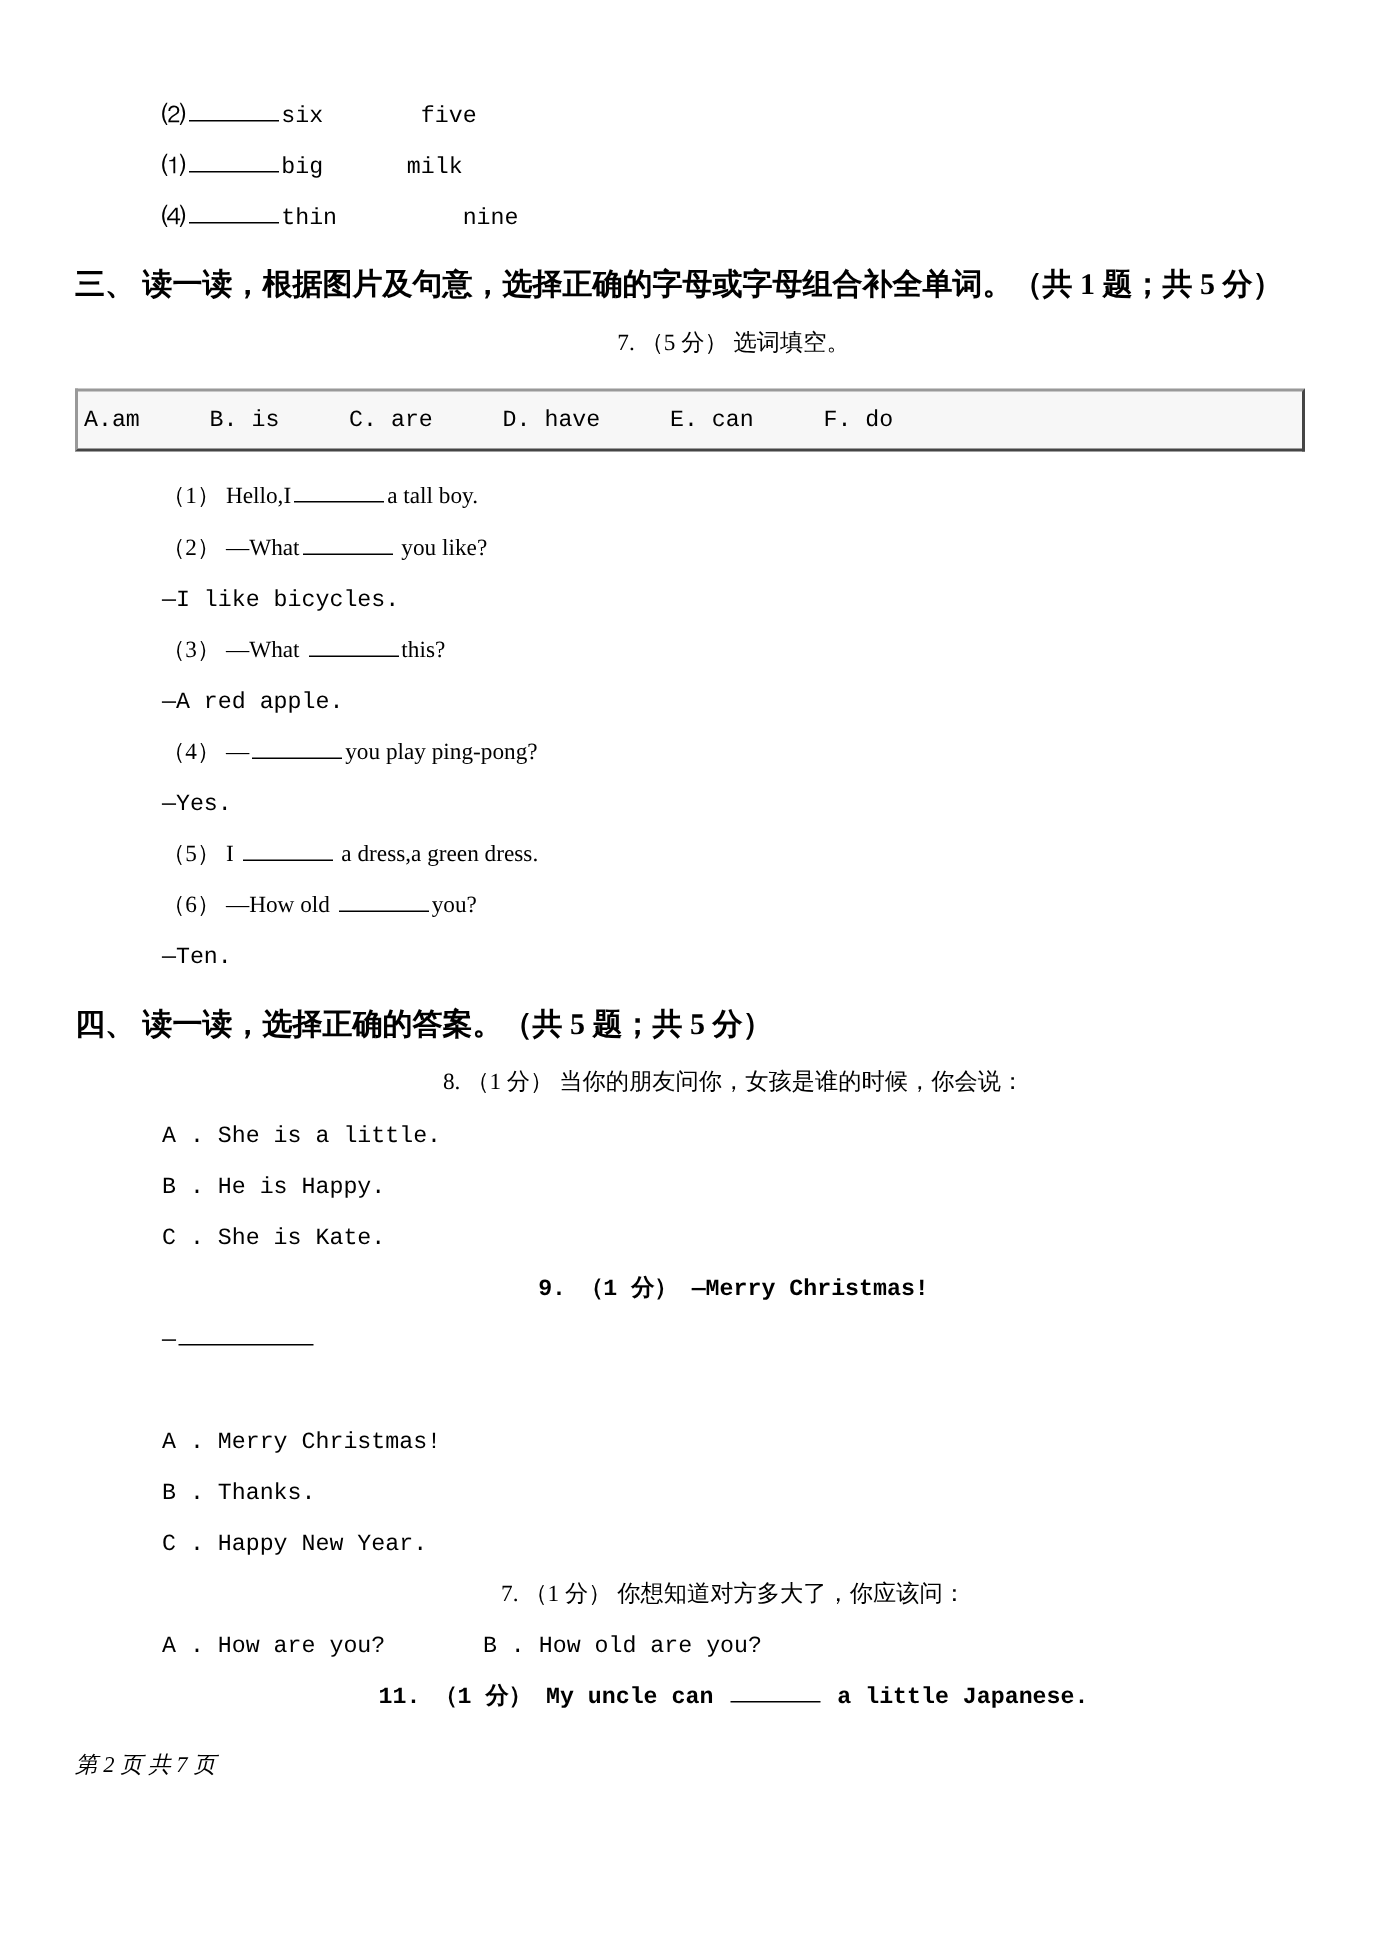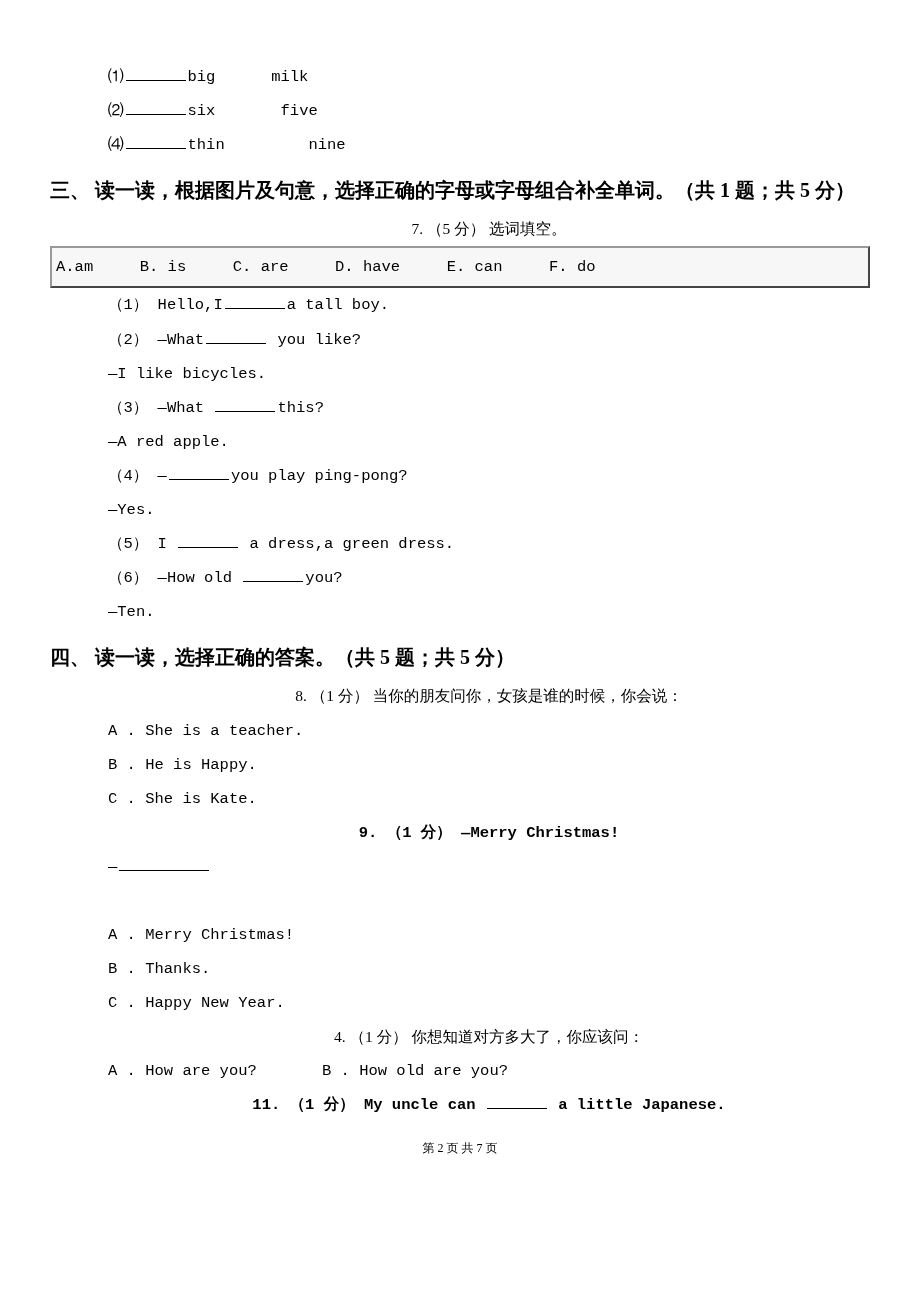--- a/index.html
+++ b/index.html
@@ -37,48 +37,49 @@
       margin-top: 6px;
     }
     .q-num {
       padding-left: 58px;
       text-align: center;
     }
     .boxed {
       border: 2px outset #999;
       background: #f7f7f7;
       padding: 2px 4px;
-      margin: 0 0;
+      margin: 13px 0;
       font-family: "Courier New", "SimSun", monospace;
       letter-spacing: 0;
     }
     .sub-line {
       padding-left: 58px;
-      font-family: Liberation Mono, monospace;
+      font-family: Liberation Serif, serif;
     }
     .ans-line {
       padding-left: 58px;
       font-family: "Courier New", "SimSun", monospace;
     }
     .footer {
-      text-align: center;
+      text-align: left;
       margin-top: 12px;
-      font-size: 12px;
+      font-size: 15px;
+      font-style: italic;
     }
     .mono {
       font-family: "Courier New", "SimSun", monospace;
       font-weight: bold;
     }
   </style>
 </head>
 <body>
 
 <div>
+  <div class="q-line"><span>⑵</span><span class="blank"></span><span>six</span>&nbsp;&nbsp;&nbsp;&nbsp;&nbsp;&nbsp;&nbsp;<span>five</span></div>
   <div class="q-line"><span>⑴</span><span class="blank"></span><span>big</span>&nbsp;&nbsp;&nbsp;&nbsp;&nbsp;&nbsp;<span>milk</span></div>
-  <div class="q-line"><span>⑵</span><span class="blank"></span><span>six</span>&nbsp;&nbsp;&nbsp;&nbsp;&nbsp;&nbsp;&nbsp;<span>five</span></div>
   <div class="q-line"><span>⑷</span><span class="blank"></span><span>thin</span>&nbsp;&nbsp;&nbsp;&nbsp;&nbsp;&nbsp;&nbsp;&nbsp;&nbsp;<span>nine</span></div>
 </div>
 
 <div class="section-heading">三、 读一读，根据图片及句意，选择正确的字母或字母组合补全单词。（共 1 题；共 5 分）</div>
 
 <div class="q-num">7. （5 分） 选词填空。</div>
 
 <div class="boxed" style="white-space:pre">A.am     B. is     C. are     D. have     E. can     F. do</div>
 
 <div class="sub-line"><span>（1） Hello,I</span><span class="blank"></span><span>a tall boy.</span></div>
@@ -93,29 +94,29 @@
 <div class="ans-line">—Yes.</div>
 
 <div class="sub-line"><span>（5） I </span><span class="blank"></span><span>    a dress,a green dress.</span></div>
 
 <div class="sub-line"><span>（6） —How old </span><span class="blank"></span><span>you?</span></div>
 <div class="ans-line">—Ten.</div>
 
 <div class="section-heading">四、 读一读，选择正确的答案。（共 5 题；共 5 分）</div>
 
 <div class="q-num">8. （1 分） 当你的朋友问你，女孩是谁的时候，你会说：</div>
-<div class="ans-line">A . She is a teacher.</div>
+<div class="ans-line">A . She is a little.</div>
 <div class="ans-line">B . He is Happy.</div>
 <div class="ans-line">C . She is Kate.</div>
 
 <div class="q-num mono">9. （1 分） —Merry Christmas!</div>
 <div class="ans-line"><span>—</span><span class="blank blank-long"></span></div>
 <div style="height:34px;"></div>
 <div class="ans-line">A . Merry Christmas!</div>
 <div class="ans-line">B . Thanks.</div>
 <div class="ans-line">C . Happy New Year.</div>
 
-<div class="q-num">4. （1 分） 你想知道对方多大了，你应该问：</div>
+<div class="q-num">7. （1 分） 你想知道对方多大了，你应该问：</div>
 <div class="ans-line"><span>A . How are you?</span>&nbsp;&nbsp;&nbsp;&nbsp;&nbsp;&nbsp;&nbsp;<span>B . How old are you?</span></div>
 
 <div class="q-num mono"><span>11. （1 分） My uncle can </span><span class="blank"></span><span> a little Japanese.</span></div>
 
 <div class="footer">第 2 页 共 7 页</div>
 
 </body></html>

